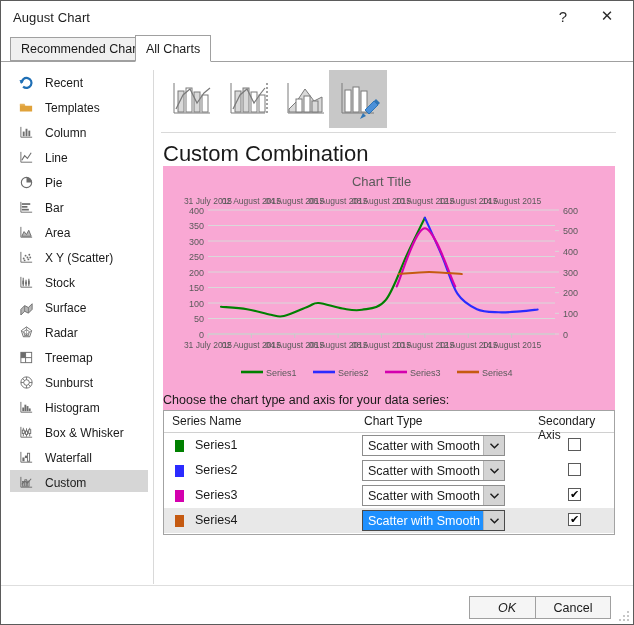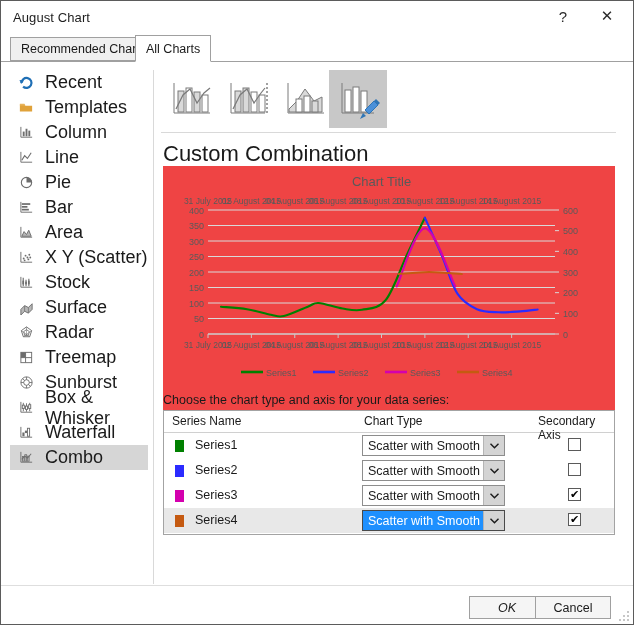--- a/index.html
+++ b/index.html
@@ -67,21 +67,21 @@
   }
   .sb-item{
     position:relative;height:25px;display:flex;align-items:center;
     padding-left:6px;cursor:default;
   }
   .sb-item.selected{background:#d6d6d6;}
   .sb-ico{
     width:20px;height:18px;margin-right:9px;flex:0 0 auto;
     display:flex;align-items:center;justify-content:center;
   }
-  .sb-label{font-size:18px;color:#1a1a1a;}
+  .sb-label{font-size:12px;color:#1a1a1a;}
   .sb-divider{
     position:absolute;left:152px;top:8px;width:1px;height:514px;background:#d9d9d9;
   }
 
   
   .panel{
     position:absolute;left:160px;top:0;width:464px;height:521px;
   }
 
   
@@ -102,21 +102,21 @@
     position:absolute;left:0;top:70px;width:455px;height:1px;background:#d9d9d9;
   }
 
   .combo-heading{
     position:absolute;left:2px;top:79px;font-size:22px;color:#1a1a1a;
   }
 
   
   .preview{
     position:absolute;left:2px;top:104px;width:452px;height:284px;
-    background:#ef4444;border:none;overflow:hidden;
+    background:#f9a8d4;border:none;overflow:hidden;
   }
   .preview svg{display:block;}
 
   
   .choose-label{
     position:absolute;left:2px;top:331px;font-size:12.5px;color:#1a1a1a;
   }
   .grid{
     position:absolute;left:2px;top:348px;width:452px;height:125px;
     box-sizing:border-box;border:1px solid #a3a3a3;background:#ffffff;
@@ -337,20 +337,32 @@
               <circle cx="8" cy="8" r="3" fill="none" stroke="#6d6d6d" stroke-width="1"></circle>
               <path d="M8 2v3M8 11v3M2 8h3M11 8h3M3.8 3.8l2.1 2.1M10.1 10.1l2.1 2.1" stroke="#6d6d6d" stroke-width=".9"></path>
             </svg>
           </span>
           <span class="sb-label">Sunburst</span>
         </div>
         <div class="sb-item">
           <span class="sb-ico">
             <svg width="15" height="15" viewBox="0 0 16 16">
               <path d="M2 2v11h12" fill="none" stroke="#6d6d6d" stroke-width="1"></path>
+              <rect x="3.5" y="8" width="2" height="4" fill="#6d6d6d"></rect>
+              <rect x="5.8" y="5" width="2" height="7" fill="#6d6d6d"></rect>
+              <rect x="8.1" y="6.5" width="2" height="5.5" fill="#6d6d6d"></rect>
+              <rect x="10.4" y="9" width="2" height="3" fill="#6d6d6d"></rect>
+            </svg>
+          </span>
+          <span class="sb-label">Histogram</span>
+        </div>
+        <div class="sb-item">
+          <span class="sb-ico">
+            <svg width="15" height="15" viewBox="0 0 16 16">
+              <path d="M2 2v11h12" fill="none" stroke="#6d6d6d" stroke-width="1"></path>
               <g stroke="#6d6d6d" stroke-width="1" fill="none">
                 <path d="M4.6 3v9M8 3.5v9M11.4 3v9"></path>
               </g>
               <g fill="#fff" stroke="#6d6d6d" stroke-width="1">
                 <rect x="3.5" y="5.5" width="2.2" height="3.5"></rect>
                 <rect x="6.9" y="6.5" width="2.2" height="3.5"></rect>
                 <rect x="10.3" y="5" width="2.2" height="4"></rect>
               </g>
             </svg>
           </span>
@@ -370,21 +382,21 @@
         <div class="sb-item selected">
           <span class="sb-ico">
             <svg width="15" height="15" viewBox="0 0 16 16">
               <path d="M2 2v11h12" fill="none" stroke="#6d6d6d" stroke-width="1"></path>
               <rect x="3.6" y="7" width="2" height="5" fill="#b8b8b8" stroke="#6d6d6d" stroke-width=".8"></rect>
               <rect x="6.2" y="5" width="2" height="7" fill="#b8b8b8" stroke="#6d6d6d" stroke-width=".8"></rect>
               <rect x="8.8" y="6.5" width="2" height="5.5" fill="#b8b8b8" stroke="#6d6d6d" stroke-width=".8"></rect>
               <polyline points="3,10 6,6.5 9,8.5 13,4" fill="none" stroke="#6d6d6d" stroke-width="1.1"></polyline>
             </svg>
           </span>
-          <span class="sb-label">Combo</span>
+          <span class="sb-label">Custom</span>
         </div>
       </div>
     <div class="sb-divider"></div>
 
     <div class="panel">
 
       <div class="typerow" id="typerow">
           <div class="type-btn" id="type0">
             <svg width="44" height="40" viewBox="0 0 44 40">
               <path d="M4 4v30h36" fill="none" stroke="#7a7a7a" stroke-width="1"></path>

